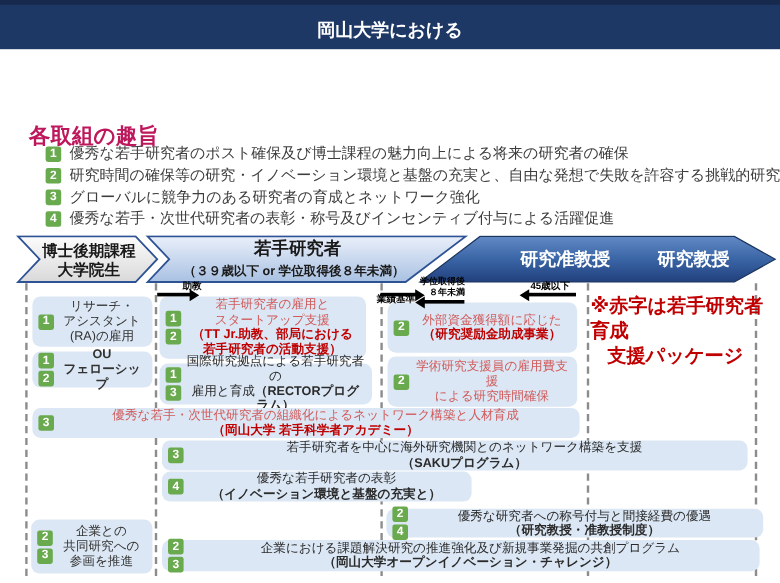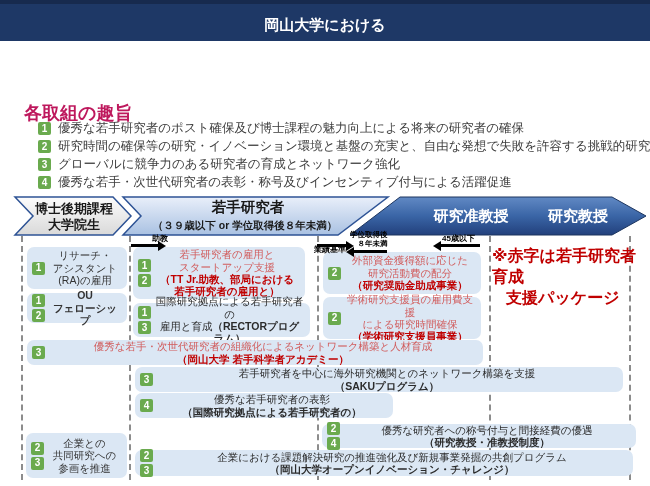--- a/index.html
+++ b/index.html
@@ -169,54 +169,52 @@
 
   <div class="pbox" style="left:133px;top:247px;width:172px;height:52px;">
     <span class="nums">
       <span class="gbadge">1</span>
       <span class="gbadge">2</span>
     </span>
     <span class="txt">
       <div class="red">若手研究者の雇用と</div>
       <div class="red">スタートアップ支援</div>
       <div class="dred">（TT Jr.助教、部局における</div>
-      <div class="dred">若手研究者の雇用と）</div>
+      <div class="dred">若手研究者の活動支援）</div>
     </span>
   </div>
 
   <div class="pbox" style="left:133px;top:303px;width:177px;height:34px;">
     <span class="nums">
       <span class="gbadge">1</span>
       <span class="gbadge">3</span>
     </span>
     <span class="txt blk">
       <div>国際研究拠点による若手研究者の</div>
       <div><span>雇用と育成</span><span class="b">（RECTORプログラム）</span></div>
     </span>
   </div>
 
   <div class="pbox" style="left:323px;top:252px;width:158px;height:42px;">
     <span class="nums">
         <span class="gbadge">2</span>
       </span>
     <span class="txt">
       <div class="red">外部資金獲得額に応じた</div>
-      <div class="red">研究活動費の配分</div>
       <div class="dred">（研究奨励金助成事業）</div>
     </span>
   </div>
 
   <div class="pbox" style="left:323px;top:297px;width:158px;height:42px;">
     <span class="nums">
         <span class="gbadge">2</span>
       </span>
     <span class="txt">
       <div class="red">学術研究支援員の雇用費支援</div>
       <div class="red">による研究時間確保</div>
-      <div class="dred">（学術研究支援員事業）</div>
     </span>
   </div>
 
   <div class="pbox" style="left:27px;top:340px;width:456px;height:25px;">
     <span class="nums">
         <span class="gbadge">3</span>
       </span>
     <span class="txt">
       <div class="red">優秀な若手・次世代研究者の組織化によるネットワーク構築と人材育成</div>
       <div class="dred">（岡山大学 若手科学者アカデミー）</div>
@@ -232,21 +230,21 @@
       <div class="b">（SAKUプログラム）</div>
     </span>
   </div>
 
   <div class="pbox" style="left:135px;top:393px;width:258px;height:25px;">
     <span class="nums">
         <span class="gbadge">4</span>
       </span>
     <span class="txt blk">
       <div>優秀な若手研究者の表彰</div>
-      <div class="b">（国際研究拠点による若手研究者の）</div>
+      <div class="b">（イノベーション環境と基盤の充実と）</div>
     </span>
   </div>
 
   <div class="pbox" style="left:322px;top:424px;width:314px;height:24px;">
     <span class="nums">
       <span class="gbadge">2</span>
       <span class="gbadge">4</span>
     </span>
     <span class="txt blk">
       <div>優秀な研究者への称号付与と間接経費の優遇</div>

